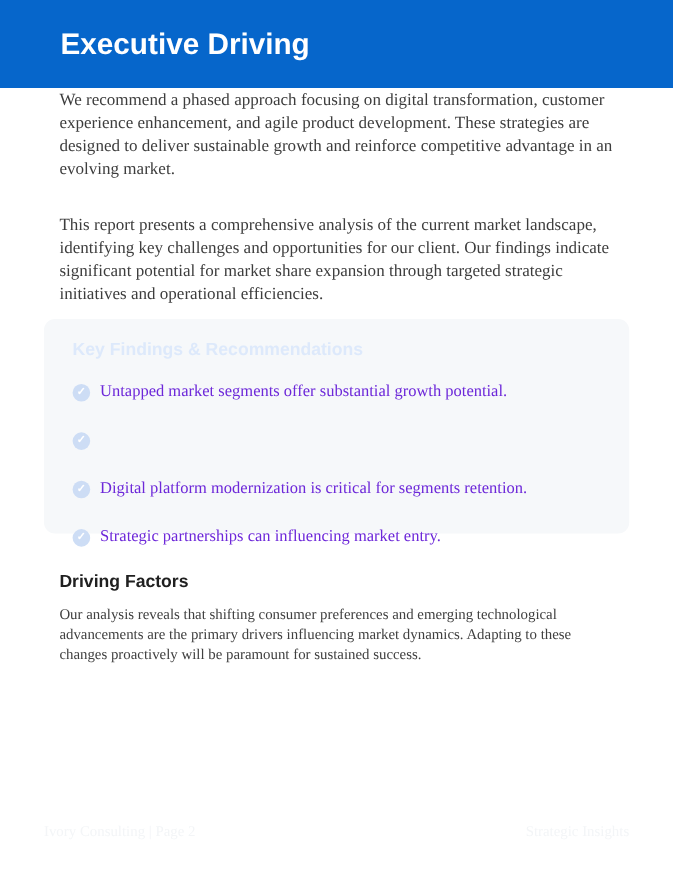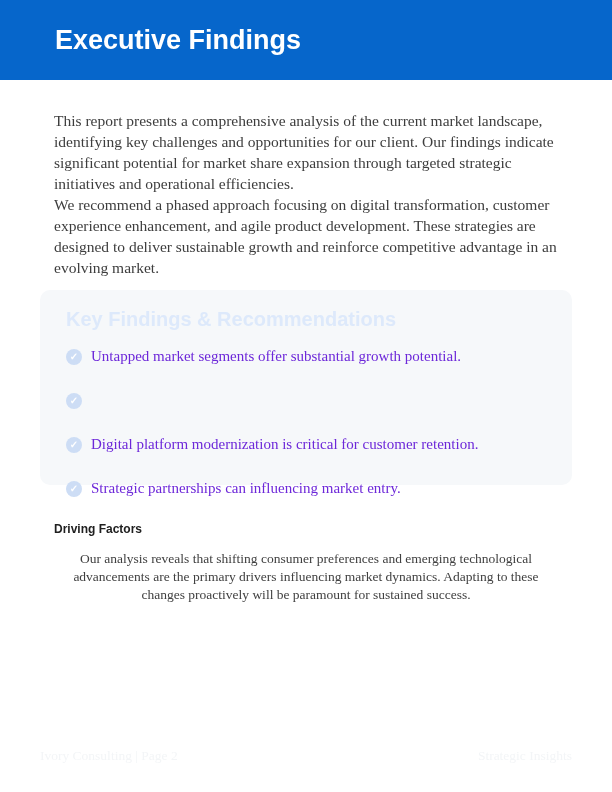--- a/index.html
+++ b/index.html
@@ -40,21 +40,21 @@
     border-radius: 10px;
     height: 195px;
     box-sizing: border-box;
     padding: 18px 26px 0 26px;
     overflow: visible;
   }
   .findings-title {
     margin: 0;
     font-family: "Liberation Sans", sans-serif;
     font-weight: bold;
-    font-size: 20px;
+    font-size: 16px;
     line-height: 22px;
     color: var(--findings-title, #dde9fb);
   }
   .findings-list { list-style: none; margin: 0; padding: 0; }
   .finding-item { display: flex; align-items: flex-start; margin-top: 27px; }
   .finding-item.first { margin-top: 18px; }
   .check-icon {
     flex: none;
     width: 16px;
     height: 16px;
@@ -70,69 +70,68 @@
   }
   .finding-text {
     font-size: 15px;
     line-height: 17px;
     color: #6d28d9;
   }
   .section-title {
     margin: 34px 14px 0;
     font-family: "Liberation Sans", sans-serif;
     font-weight: bold;
-    font-size: 12px;
+    font-size: 16px;
     line-height: 21px;
     color: #202020;
   }
   .section-p {
     margin: 10px 14px 0;
     font-size: 13.5px;
     line-height: 18px;
     color: #404040;
-    text-align: center;
   }
   .footer {
     position: absolute;
     left: 40px;
     right: 40px;
     top: 748px;
     display: flex;
     justify-content: space-between;
     font-size: 13.5px;
     color: var(--footer-text, #f3f5f7);
   }
 </style>
 </head>
 <body>
 
 <div class="page">
 
   <div class="header">
-    <h1 class="header-title">Executive Findings</h1>
+    <h1 class="header-title">Executive Driving</h1>
   </div>
 
   <div class="content">
 
+    <p class="intro-p">We recommend a phased approach focusing on digital transformation, customer experience enhancement, and agile product development. These strategies are designed to deliver sustainable growth and reinforce competitive advantage in an evolving market.</p>
     <p class="intro-p first">This report presents a comprehensive analysis of the current market landscape, identifying key challenges and opportunities for our client. Our findings indicate significant potential for market share expansion through targeted strategic initiatives and operational efficiencies.</p>
-    <p class="intro-p">We recommend a phased approach focusing on digital transformation, customer experience enhancement, and agile product development. These strategies are designed to deliver sustainable growth and reinforce competitive advantage in an evolving market.</p>
 
     <div class="findings-card">
       <h2 class="findings-title">Key Findings &amp; Recommendations</h2>
       <ul class="findings-list">
         <li class="finding-item first">
           <span class="check-icon">✓</span>
           <span class="finding-text">Untapped market segments offer substantial growth potential.</span>
         </li>
         <li class="finding-item">
           <span class="check-icon">✓</span>
         </li>
         <li class="finding-item">
           <span class="check-icon">✓</span>
-          <span class="finding-text">Digital platform modernization is critical for customer retention.</span>
+          <span class="finding-text">Digital platform modernization is critical for segments retention.</span>
         </li>
         <li class="finding-item">
           <span class="check-icon">✓</span>
           <span class="finding-text">Strategic partnerships can influencing market entry.</span>
         </li>
       </ul>
     </div>
 
     <h3 class="section-title">Driving Factors</h3>
     <p class="section-p">Our analysis reveals that shifting consumer preferences and emerging technological advancements are the primary drivers influencing market dynamics. Adapting to these changes proactively will be paramount for sustained success.</p>

